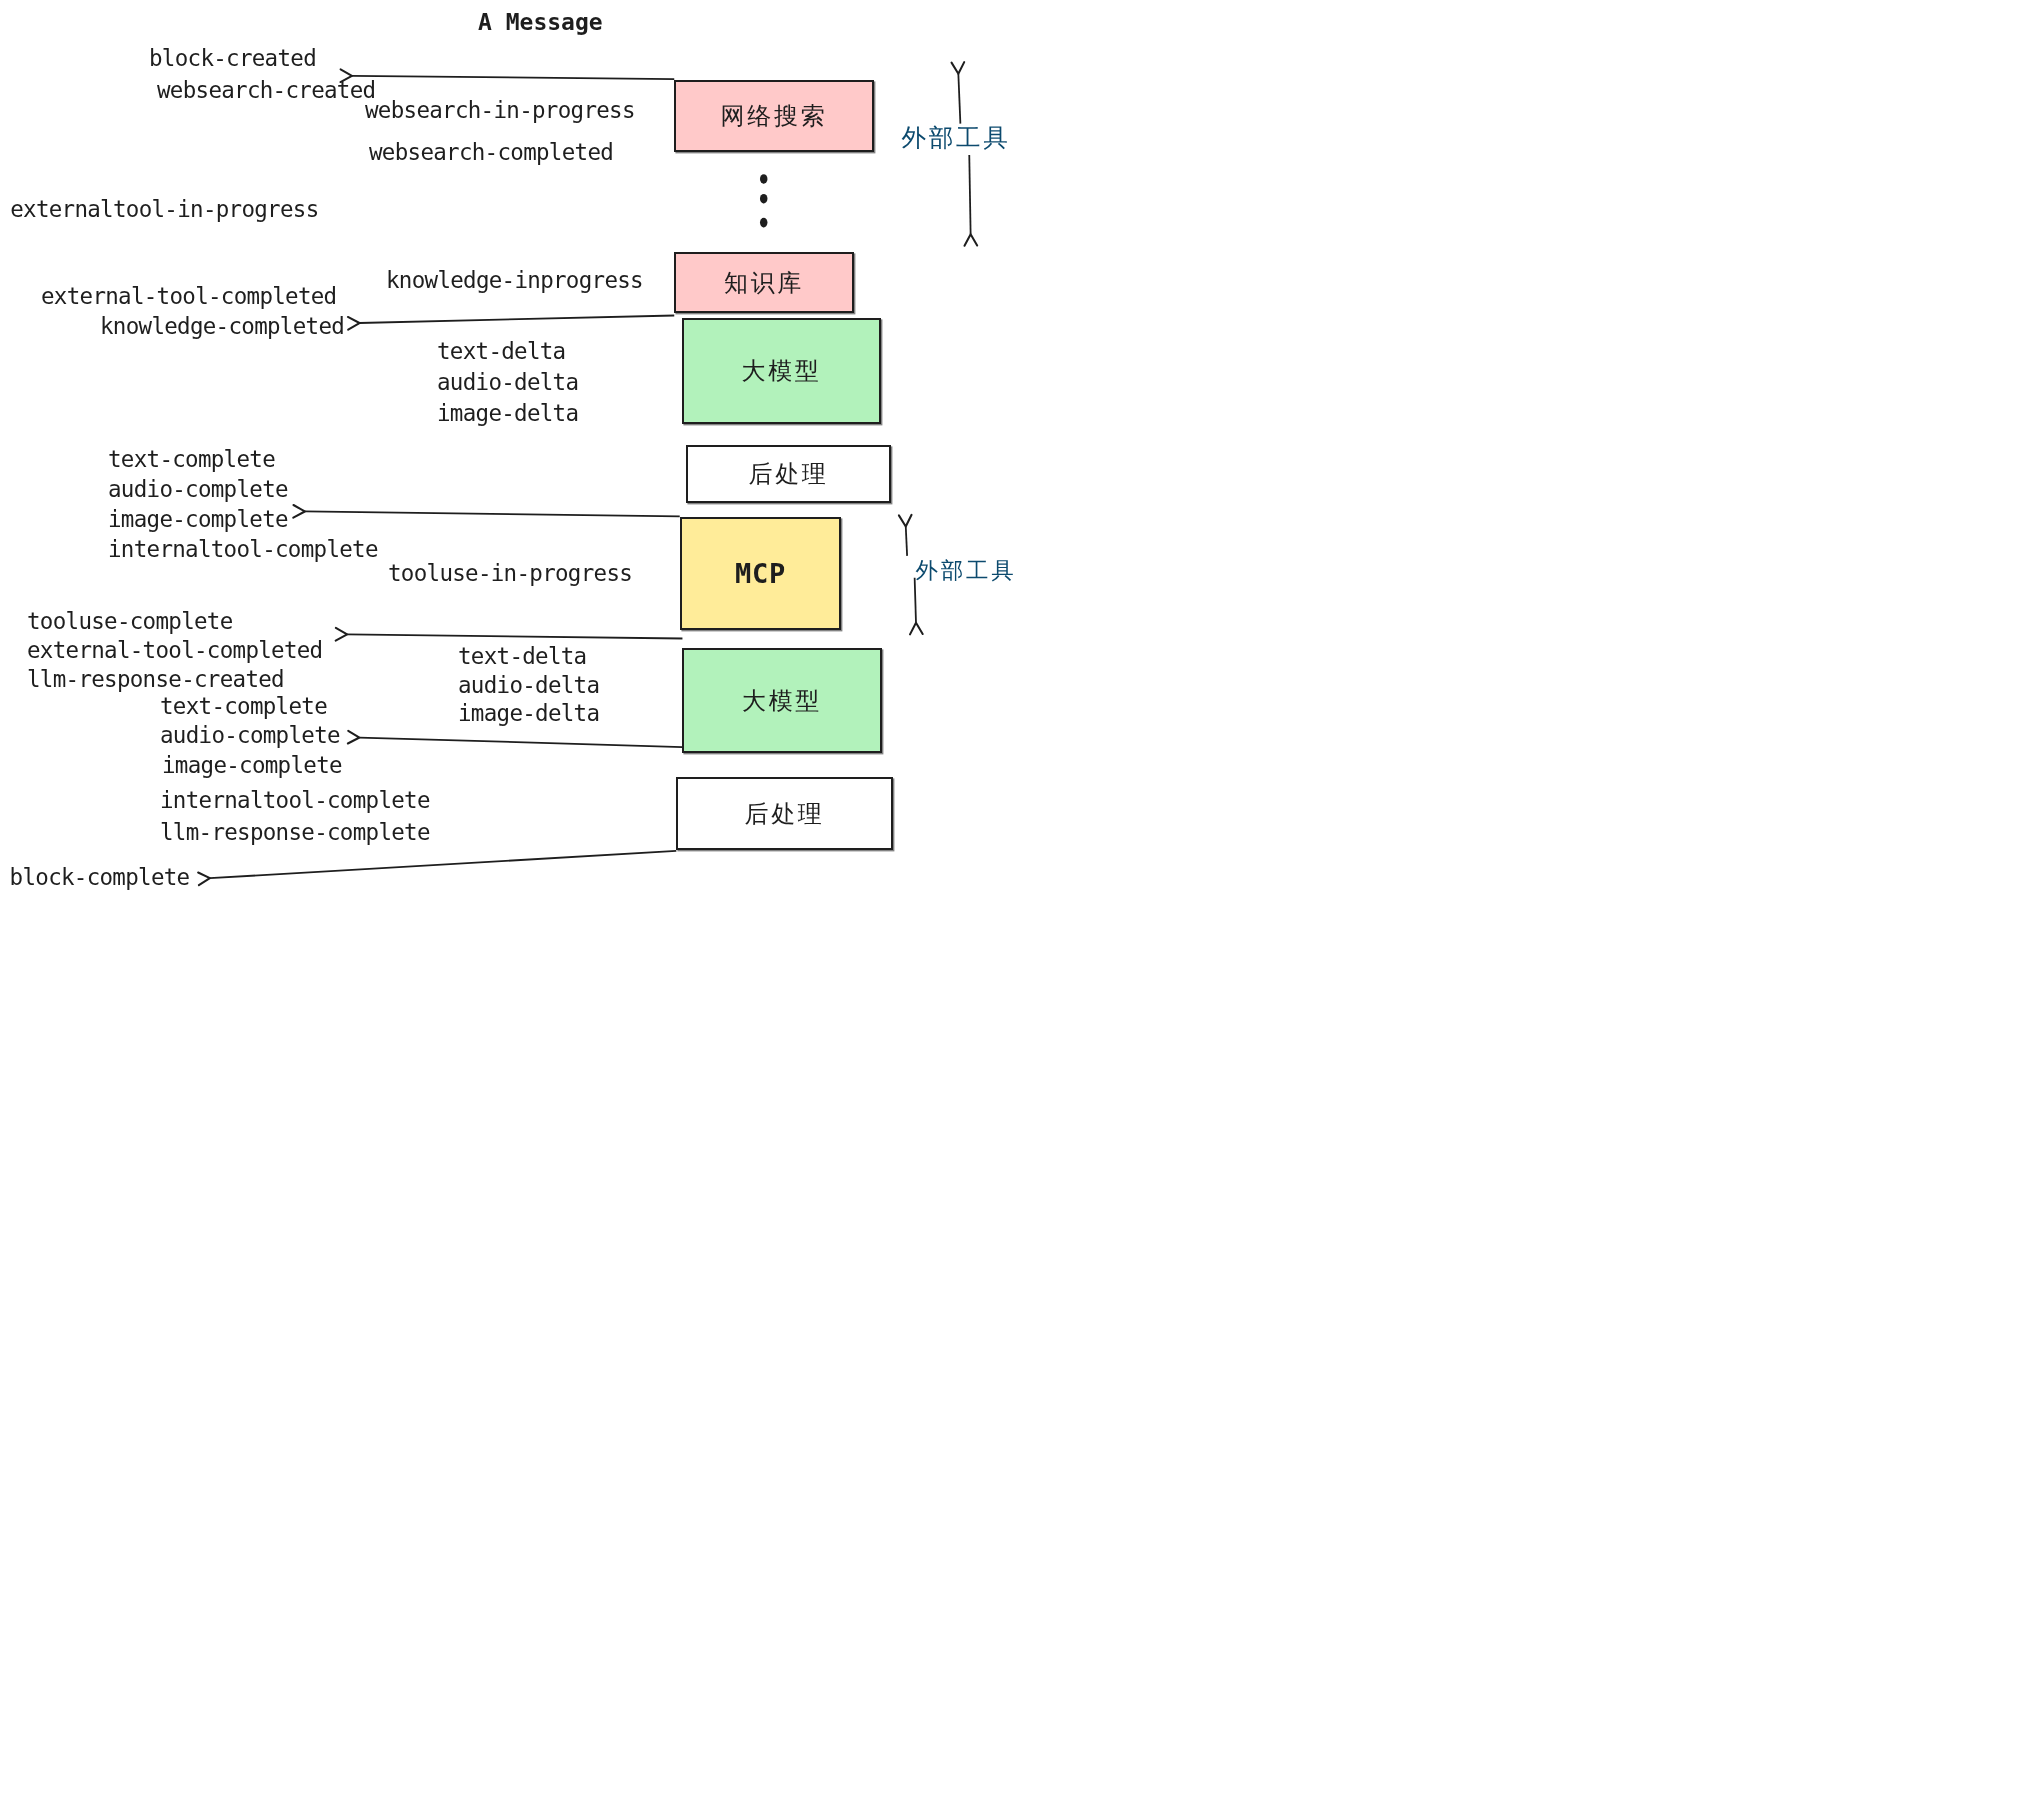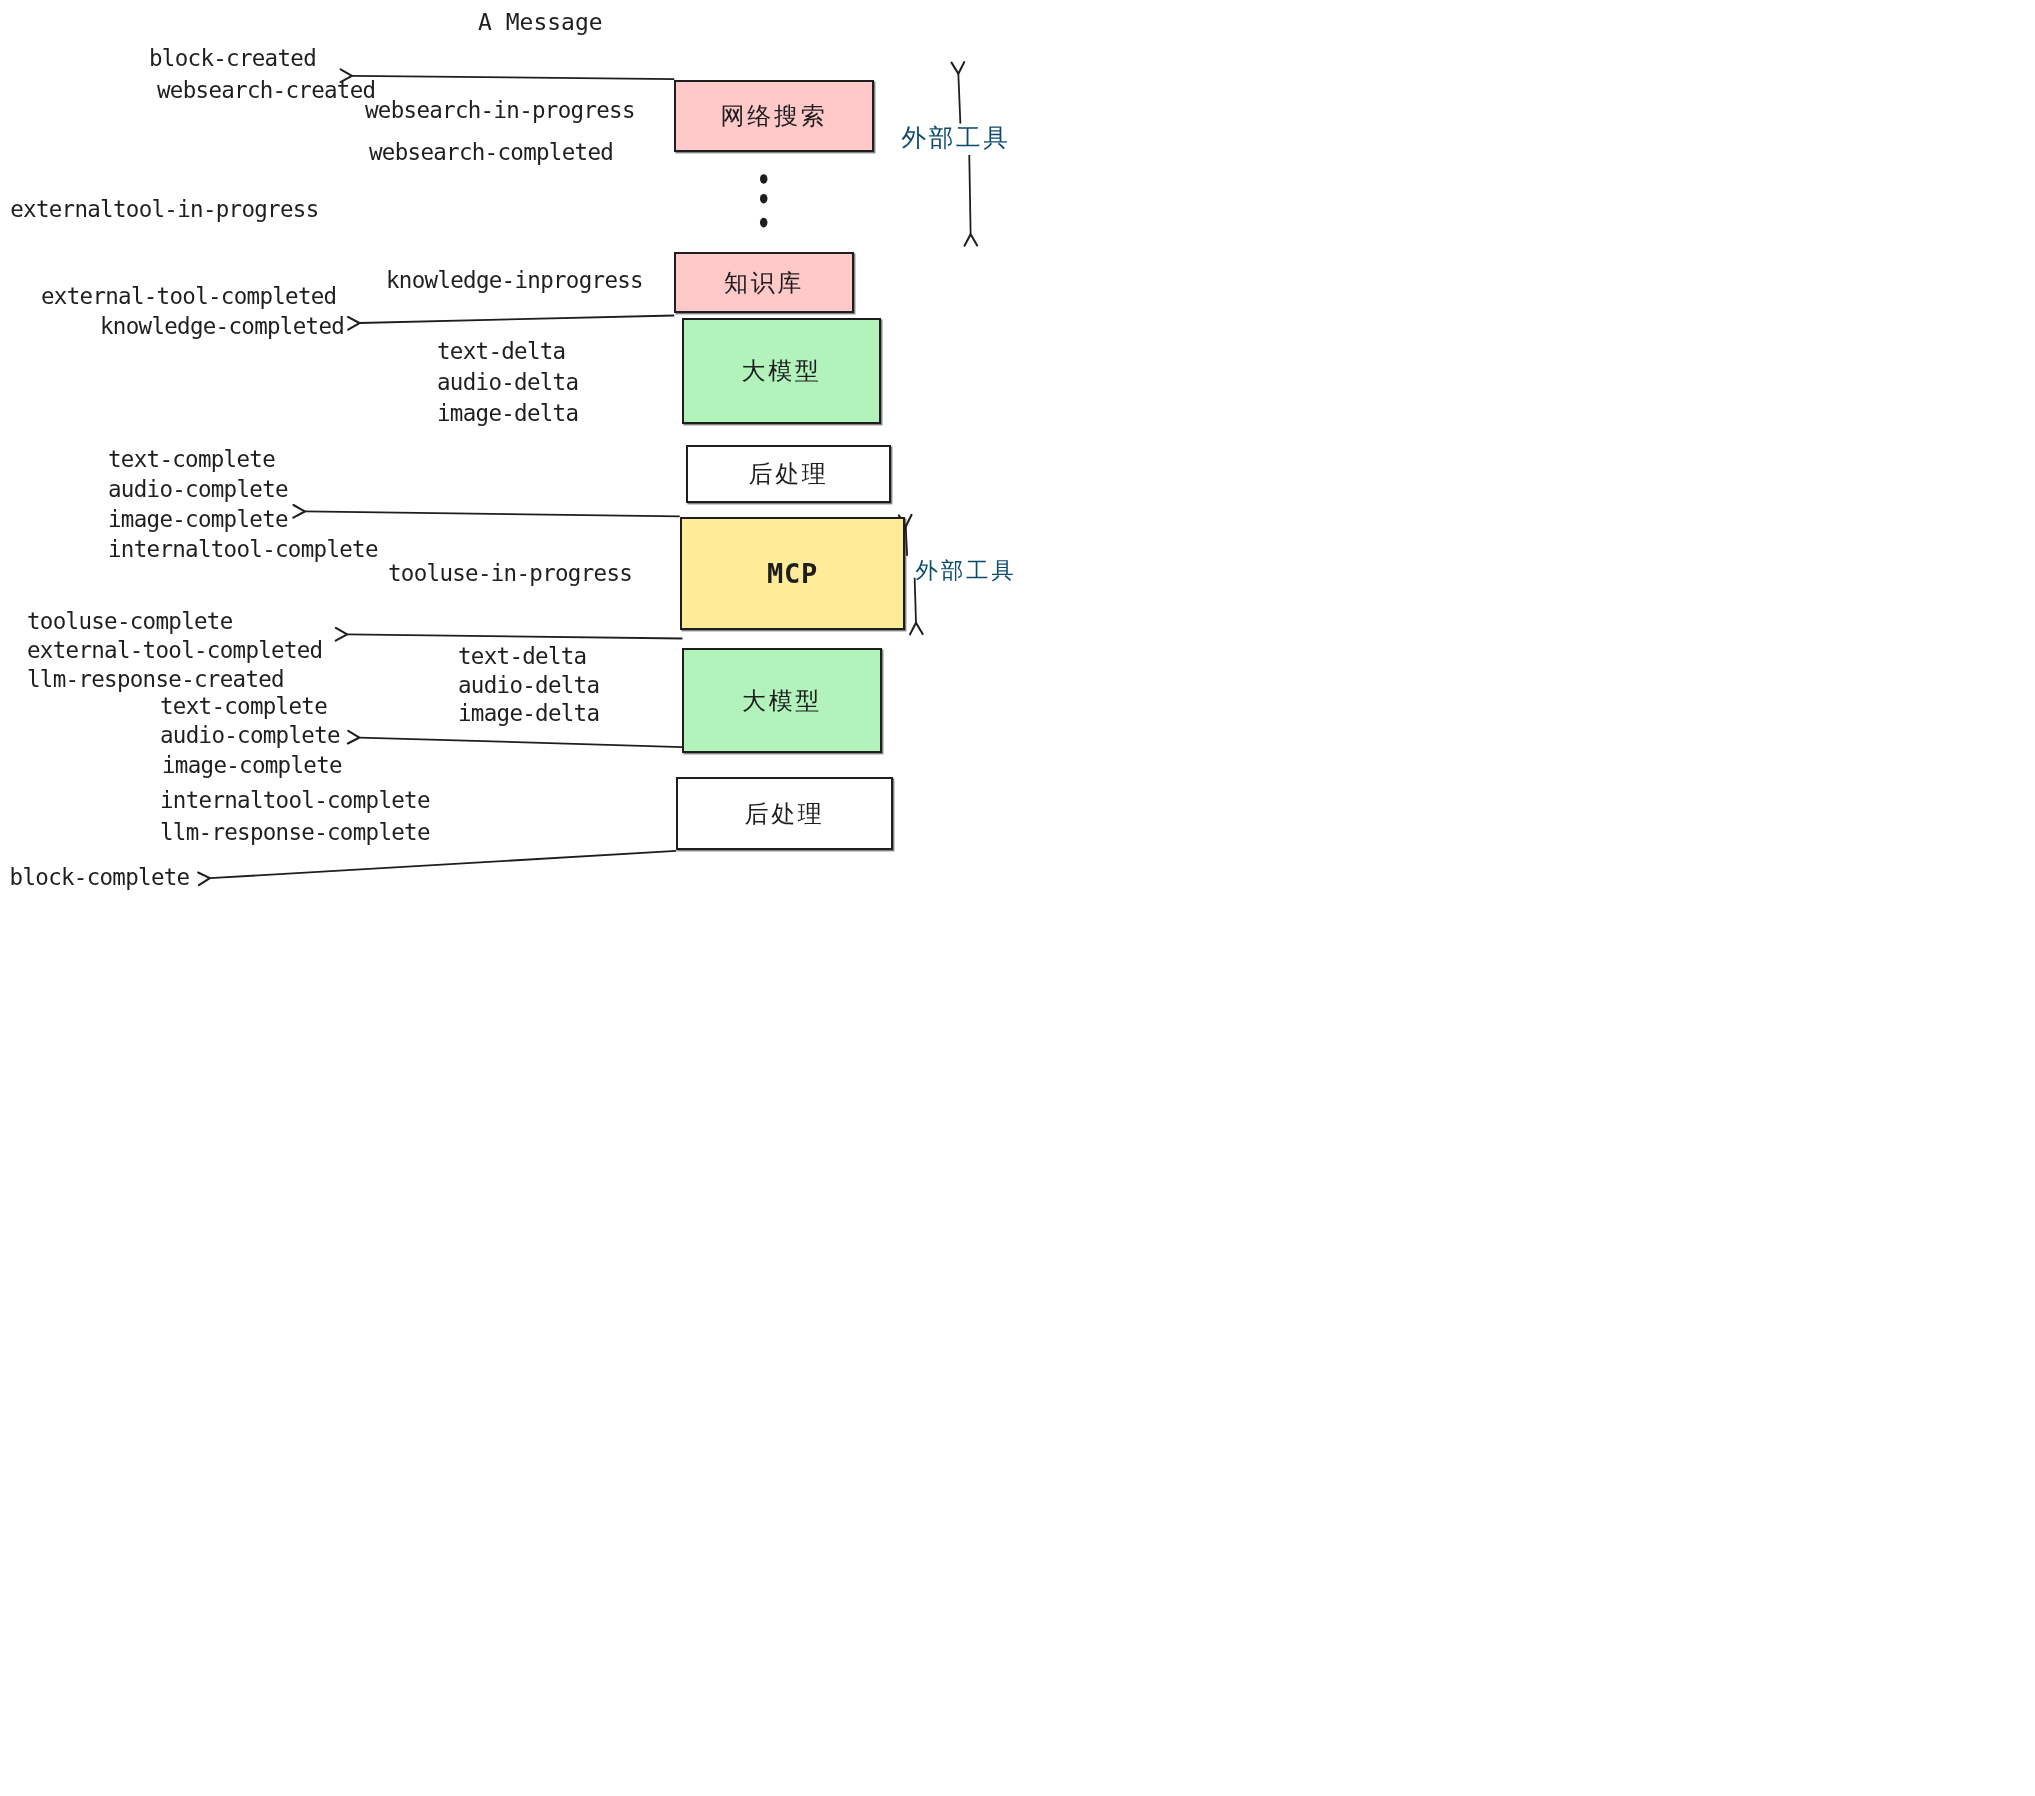--- a/index.html
+++ b/index.html
@@ -13,21 +13,21 @@
   #arrow-layer{position:absolute;left:0;top:0;width:1018px;height:898px;pointer-events:none;}
   .evt{
     position:absolute;
     font-family:"DejaVu Sans Mono",monospace;
     font-size:22.5px;line-height:29px;
     color:#1e1e1e;white-space:nowrap;
     letter-spacing:-0.7px;
   }
   .title{
     left:478px;top:7.5px;
-    font-size:23px;font-weight:normal;letter-spacing:0;
+    font-size:23px;font-weight:bold;letter-spacing:0;
   }
   .box{
     position:absolute;box-sizing:border-box;
     border:2px solid #1e1e1e;
     display:flex;align-items:center;justify-content:center;
     box-shadow:1.4px 1.4px 0 rgba(30,30,30,0.55);
   }
   .box .lbl{
     font-family:"Liberation Sans",sans-serif;
     font-size:24px;color:#1e1e1e;letter-spacing:2.7px;white-space:nowrap;
@@ -73,21 +73,21 @@
       </div>
       <div class="box" style="left: 674px; top: 252px; width: 180px; height: 61px; background: rgb(255, 201, 201);">
         <span class="lbl">知识库</span>
       </div>
       <div class="box" style="left: 682px; top: 318px; width: 199px; height: 106px; background: rgb(178, 242, 187);">
         <span class="lbl">大模型</span>
       </div>
       <div class="box" style="left: 686px; top: 445px; width: 205px; height: 58px; background: rgb(255, 255, 255);">
         <span class="lbl">后处理</span>
       </div>
-      <div class="box mono" style="left: 680px; top: 517px; width: 225px; height: 113px; background: rgb(255, 236, 153);">
+      <div class="box mono" style="left: 680px; top: 517px; width: 161px; height: 113px; background: rgb(255, 236, 153);">
         <span class="lbl">MCP</span>
       </div>
       <div class="box" style="left: 682px; top: 648px; width: 200px; height: 105px; background: rgb(178, 242, 187);">
         <span class="lbl">大模型</span>
       </div>
       <div class="box" style="left: 676px; top: 777px; width: 217px; height: 73px; background: rgb(255, 255, 255);">
         <span class="lbl">后处理</span>
       </div>
     </div>
   <div id="labels">

